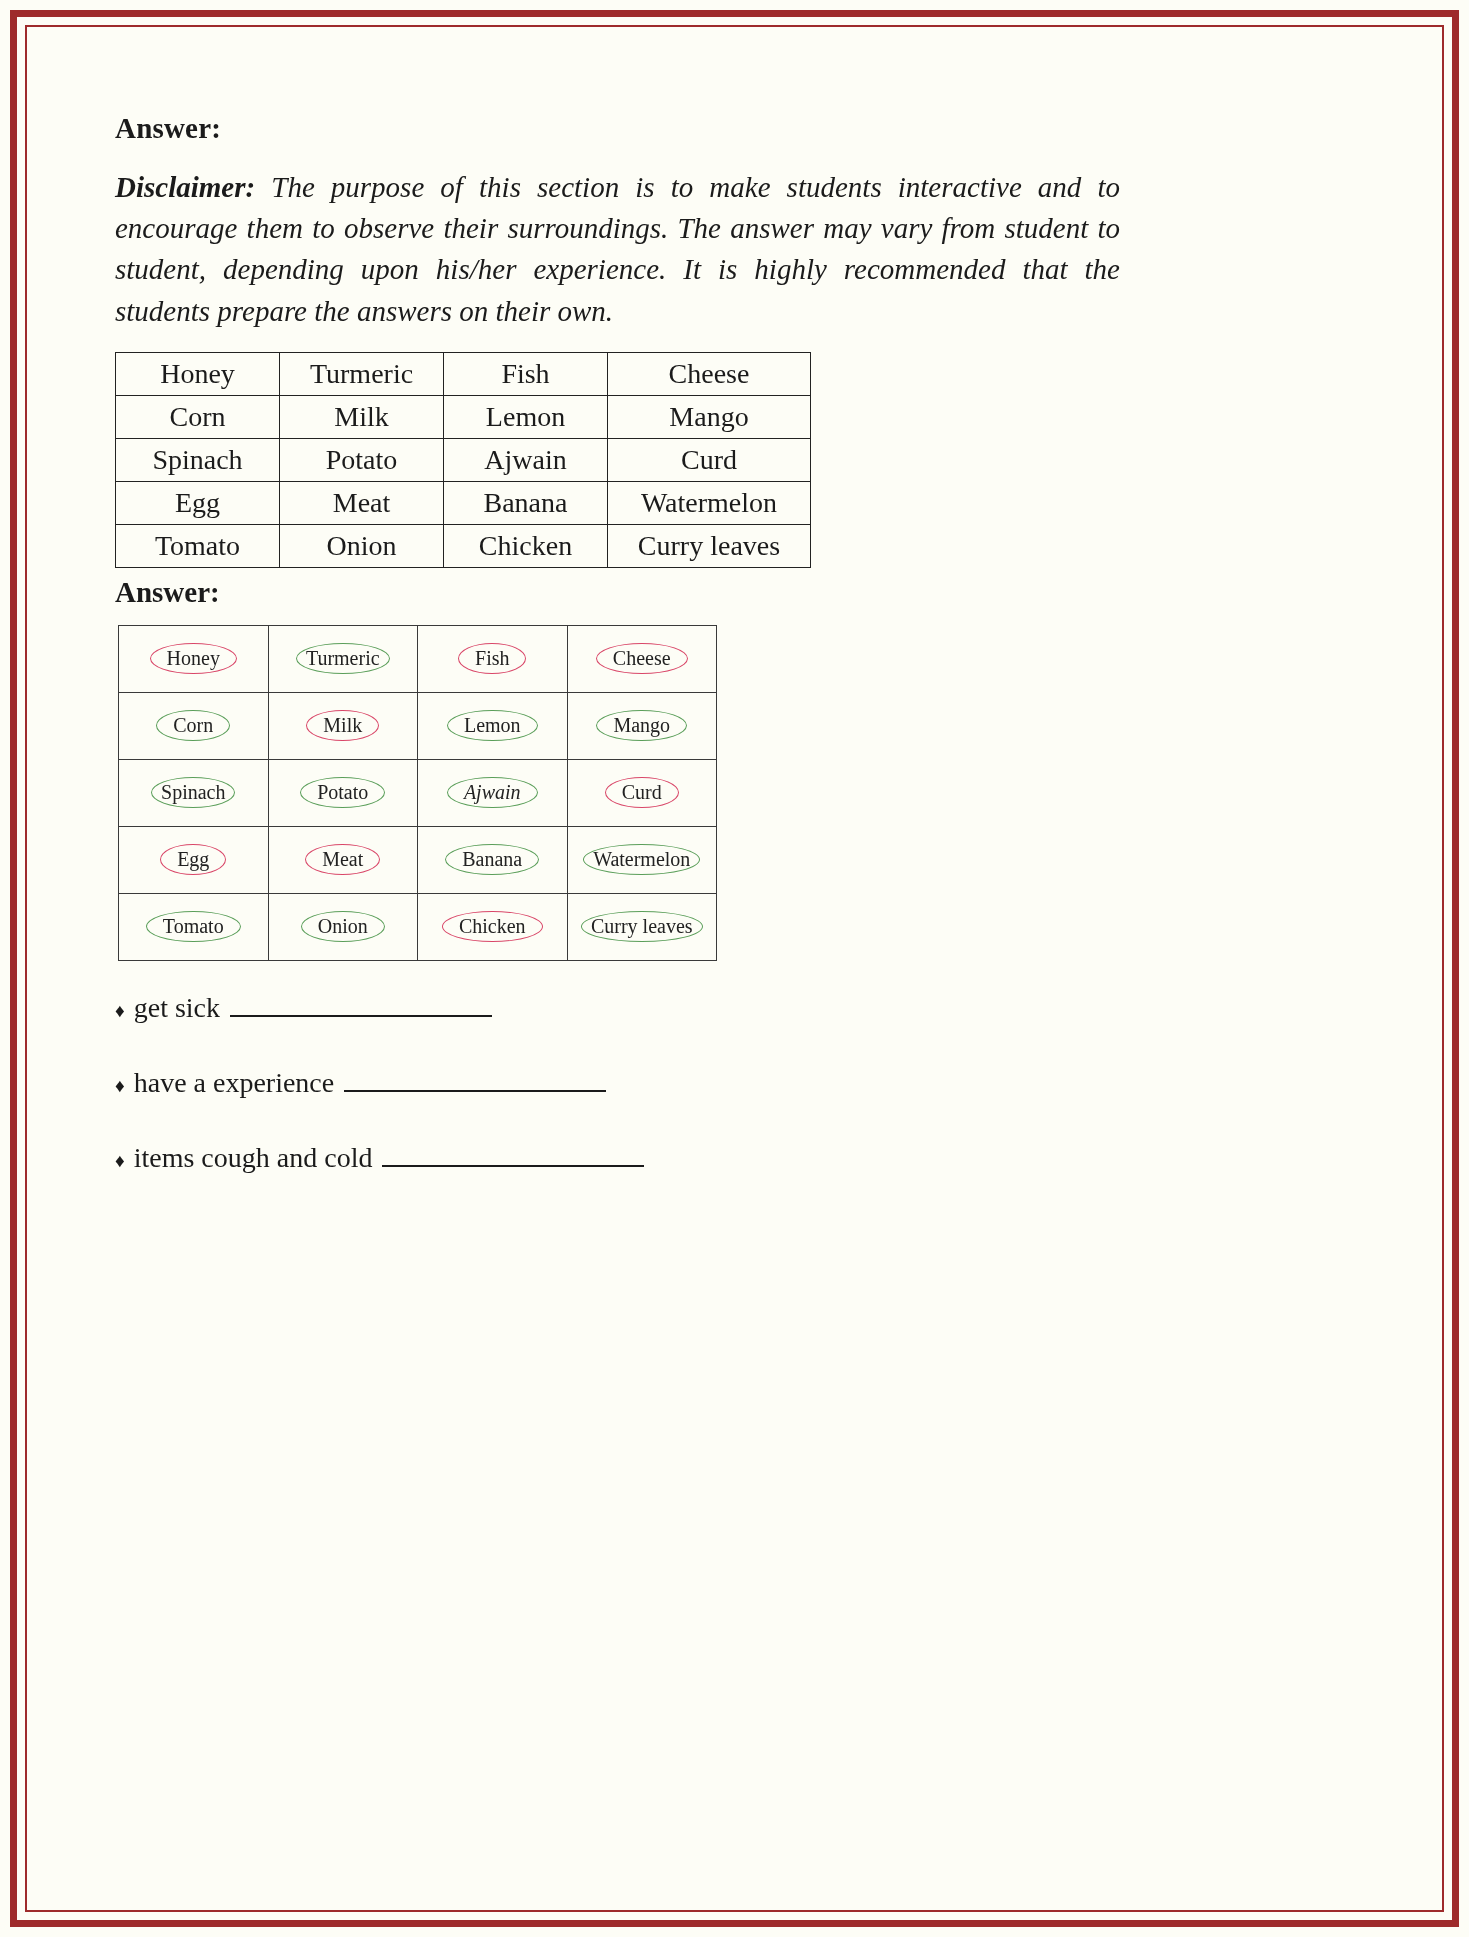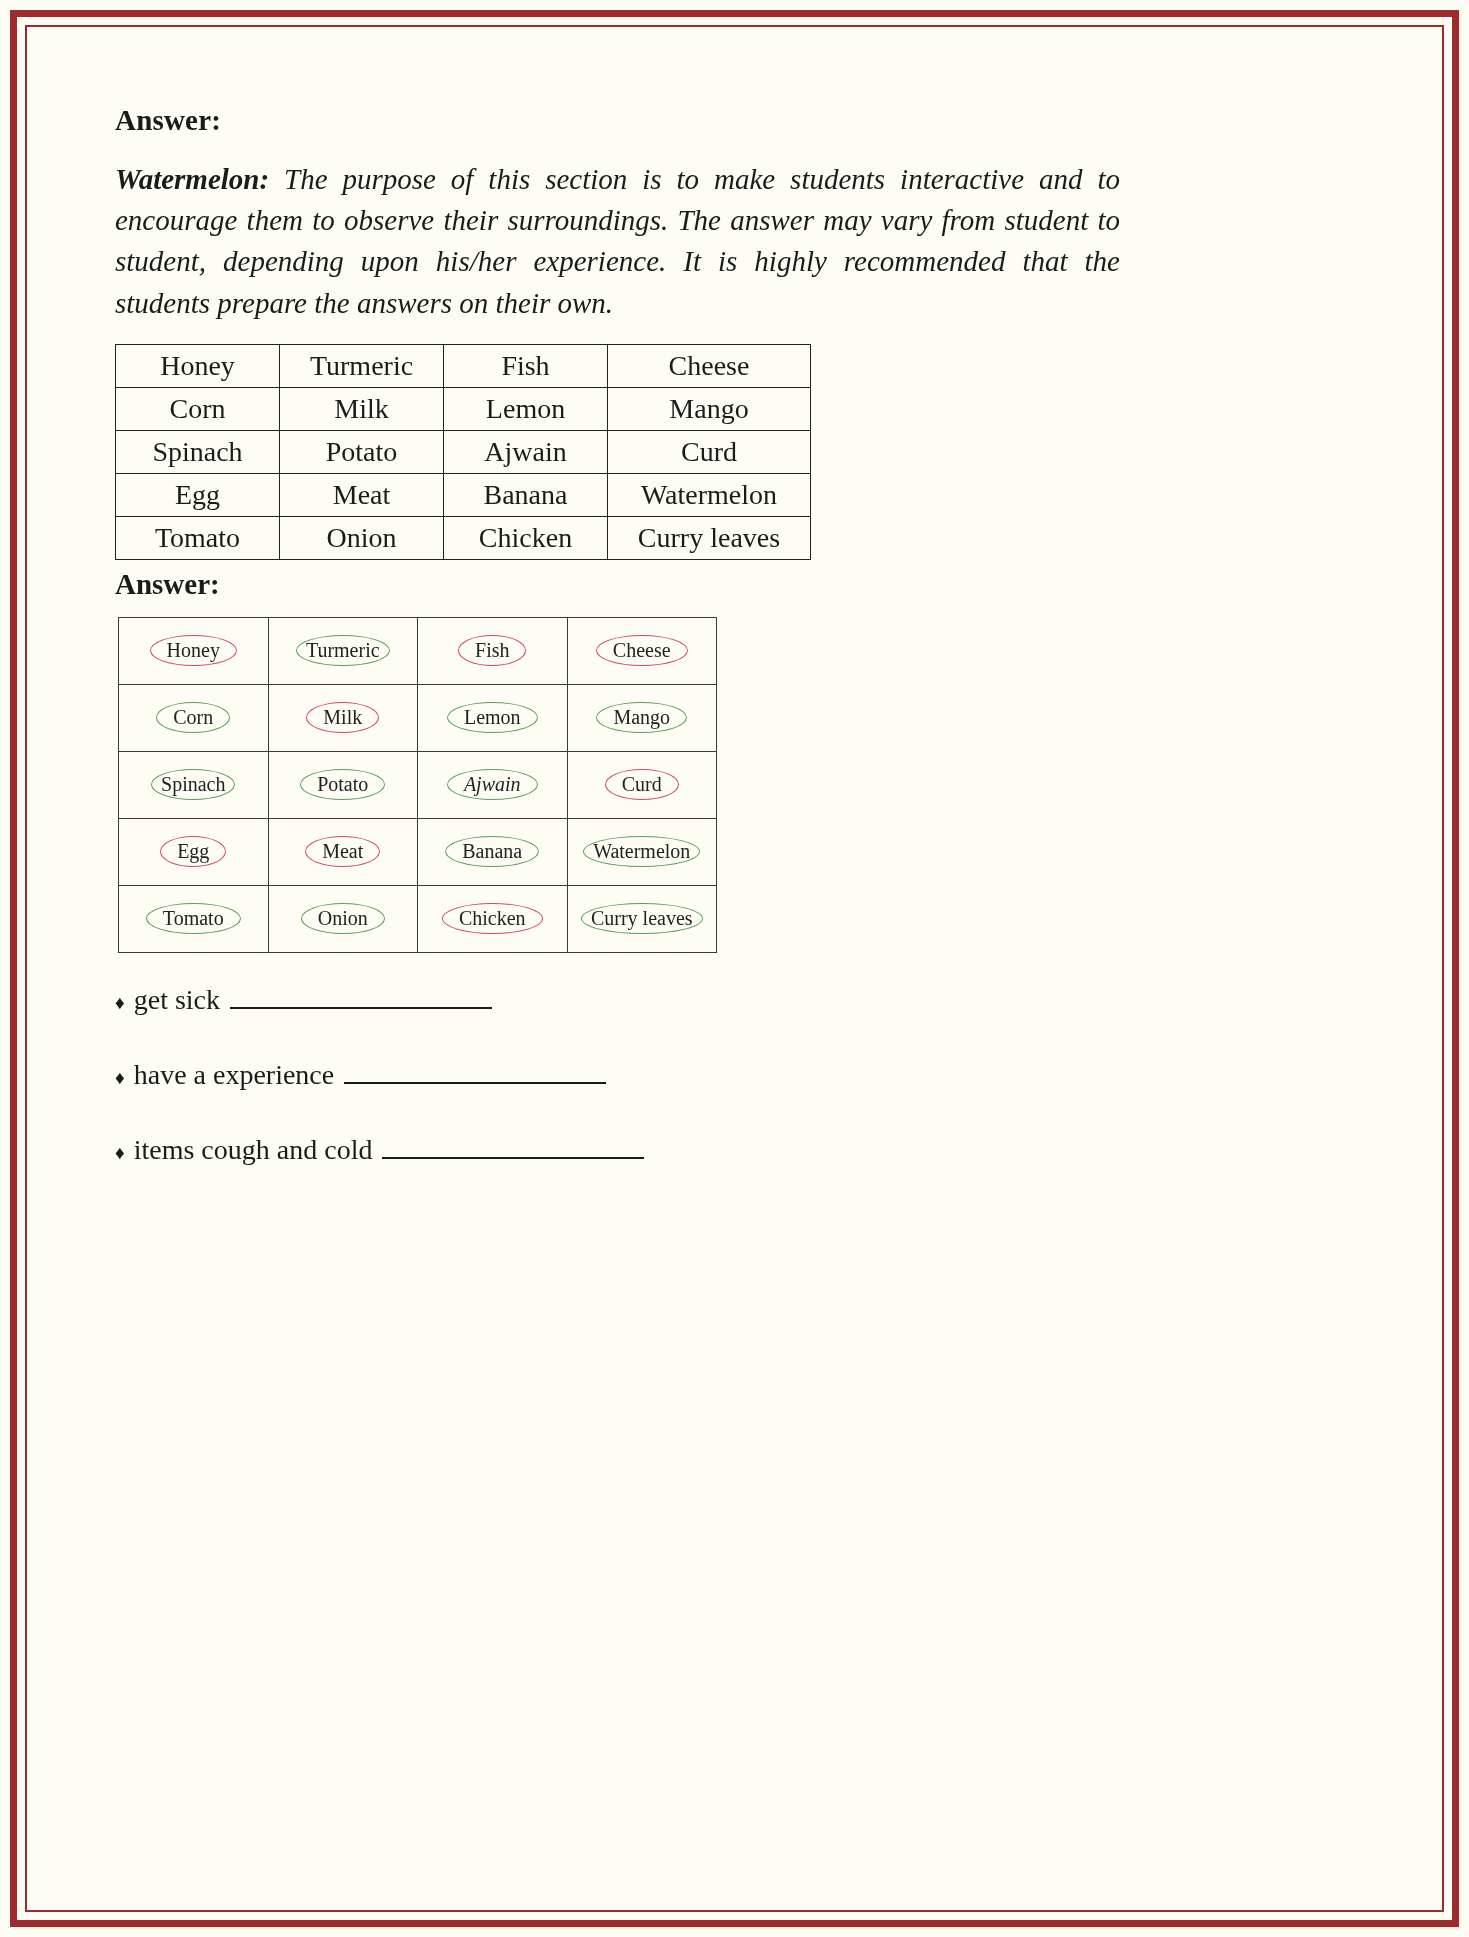--- a/index.html
+++ b/index.html
@@ -31,21 +31,21 @@
   .border-inner {
     position: absolute;
     left: 25px; top: 25px;
     right: 25px; bottom: 25px;
     border: 2px solid #9e2b2b;
     box-sizing: border-box;
   }
   .content {
     position: absolute;
     left: 115px;
-    top: 104px;
+    top: 112px;
     width: 1005px;
   }
 
   .answer-label {
     font-weight: bold;
     font-size: 29px;
     color: #1b1b1b;
     letter-spacing: 0.2px;
     margin: 0 0 22px 0;
   }
@@ -184,21 +184,21 @@
 <body>
 
 <div class="page">
   <div class="border-outer"></div>
   <div class="border-inner"></div>
 
   <div class="content">
 
     <div class="answer-label">Answer:</div>
 
-    <p class="disclaimer"><span class="lead">Watermelon:</span><span> The purpose of this section is to make students interactive and to encourage them to observe their surroundings. The answer may vary from student to student, depending upon his/her experience. It is highly recommended that the students prepare the answers on their own.</span></p>
+    <p class="disclaimer"><span class="lead">Disclaimer:</span><span> The purpose of this section is to make students interactive and to encourage them to observe their surroundings. The answer may vary from student to student, depending upon his/her experience. It is highly recommended that the students prepare the answers on their own.</span></p>
 
 
     <table class="food-table">
       <colgroup>
           <col class="c1">
           <col class="c2">
           <col class="c3">
           <col class="c4">
         </colgroup>
       <tbody>

